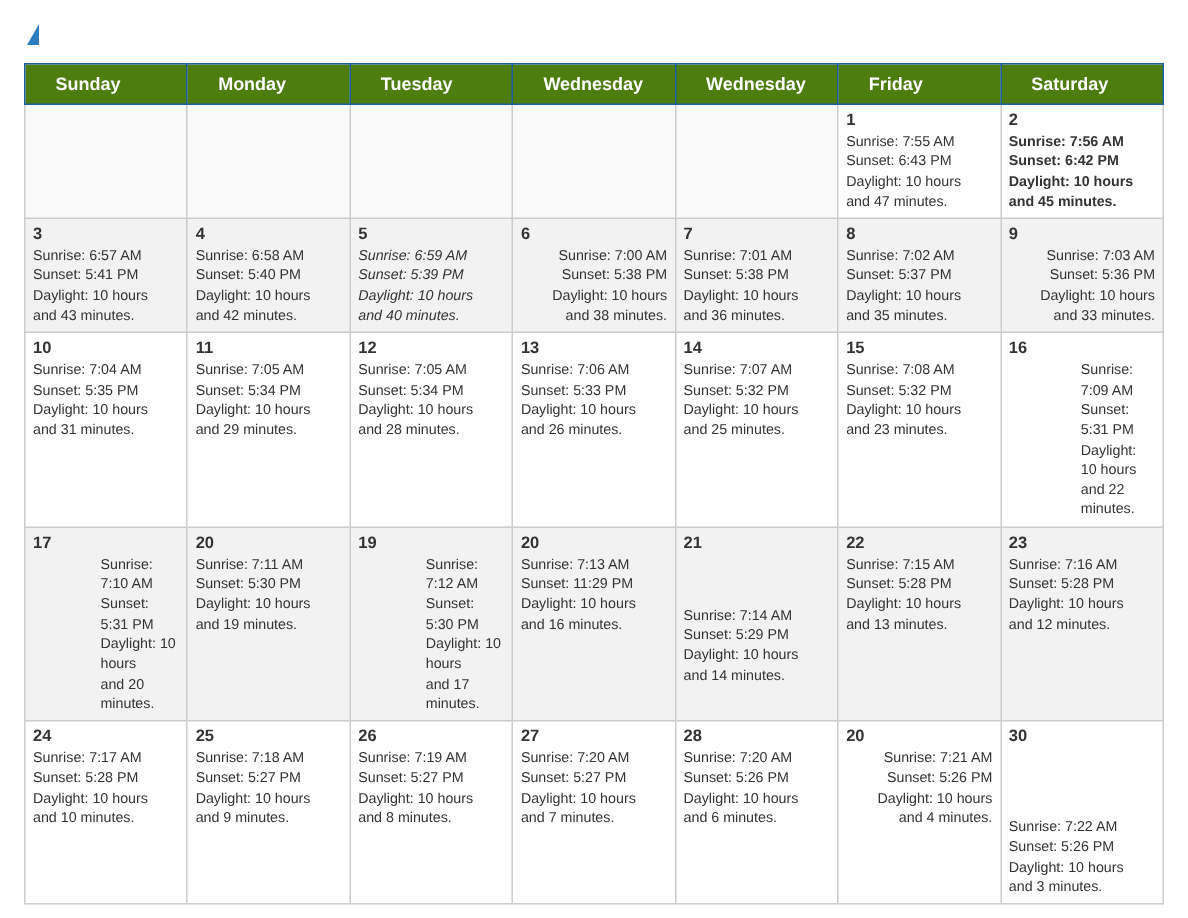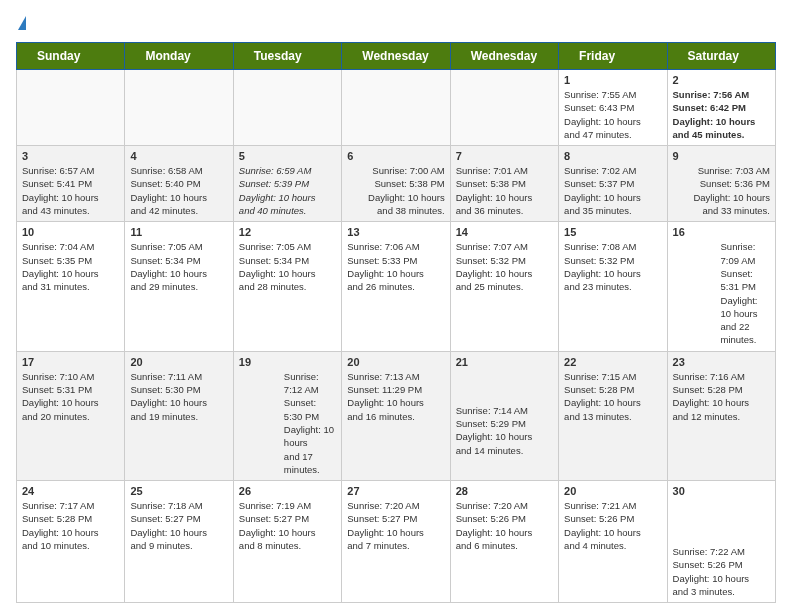--- a/index.html
+++ b/index.html
@@ -252,21 +252,21 @@
           <span class="day-number">16</span>
           <div class="day-info" style="white-space: pre-line; margin-left: 48px;">Sunrise: 7:09 AM
 Sunset: 5:31 PM
 Daylight: 10 hours
 and 22 minutes.</div>
         </td>
       </tr>
       <tr class="row-shade">
         <td>
           <span class="day-number">17</span>
-          <div class="day-info" style="white-space: pre-line;">Sunrise: 7:10 AM
+          <div class="day-info" style="white-space: pre-line; margin-left: 45px;">Sunrise: 7:10 AM
 Sunset: 5:31 PM
 Daylight: 10 hours
 and 20 minutes.</div>
         </td>
         <td>
           <span class="day-number">20</span>
           <div class="day-info" style="white-space: pre-line;">Sunrise: 7:11 AM
 Sunset: 5:30 PM
 Daylight: 10 hours
 and 19 minutes.</div>
@@ -338,21 +338,21 @@
         </td>
         <td>
           <span class="day-number">28</span>
           <div class="day-info" style="white-space: pre-line;">Sunrise: 7:20 AM
 Sunset: 5:26 PM
 Daylight: 10 hours
 and 6 minutes.</div>
         </td>
         <td>
           <span class="day-number">20</span>
-          <div class="day-info" style="white-space: pre-line;">Sunrise: 7:21 AM
+          <div class="day-info" style="white-space: pre-line; text-align: right;">Sunrise: 7:21 AM
 Sunset: 5:26 PM
 Daylight: 10 hours
 and 4 minutes.</div>
         </td>
         <td>
           <span class="day-number">30</span>
           <div class="day-info" style="white-space: pre-line; margin-top: 48px;">Sunrise: 7:22 AM
 Sunset: 5:26 PM
 Daylight: 10 hours
 and 3 minutes.</div>

